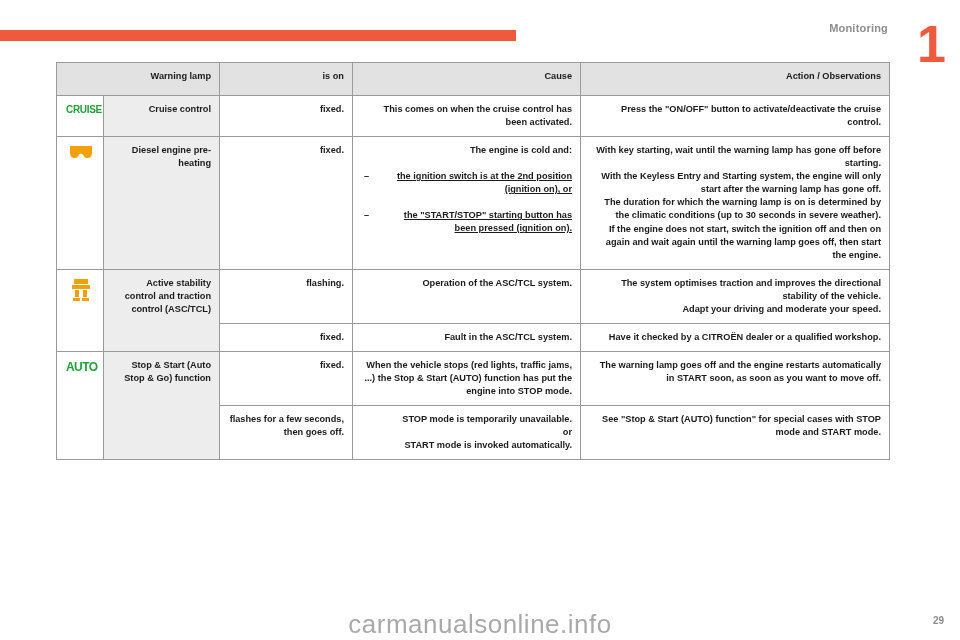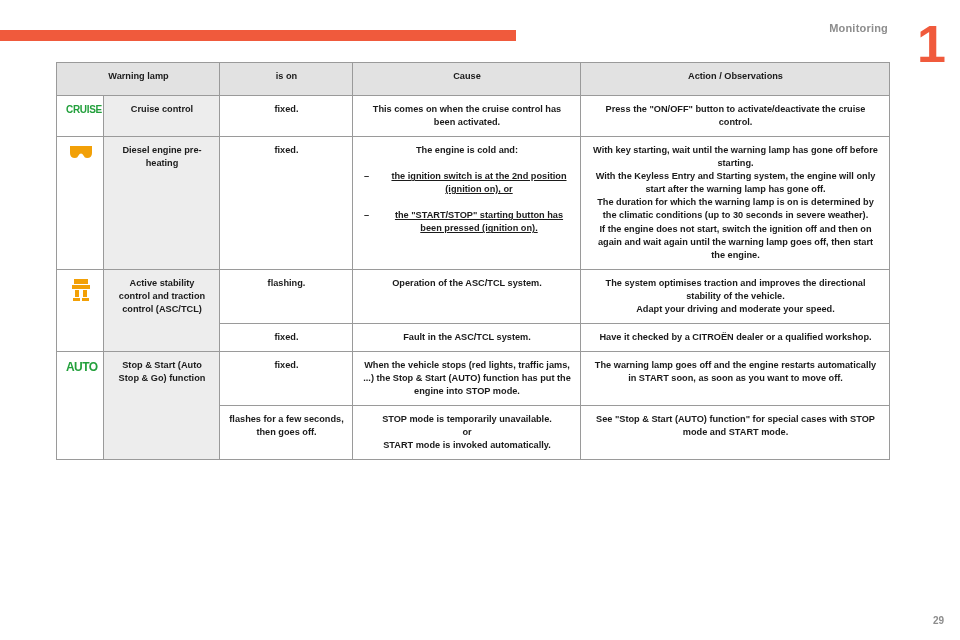--- a/index.html
+++ b/index.html
@@ -54,21 +54,21 @@
     border-collapse: collapse;
     table-layout: fixed;
   }
   table.warn td, table.warn th {
     border: 1px solid #9a9a9a;
     vertical-align: top;
     padding: 7px 8px 7px 9px;
     font-size: 9.2px;
     line-height: 1.42;
     color: #1b1b1b;
-    text-align: center;
+    text-align: right;
   }
   
   thead th {
     background: #e2e2e2;
     font-size: 10.6px;
     font-weight: bold;
     color: #1b1b1b;
     height: 33px;
     padding-top: 10px;
     vertical-align: middle;
@@ -252,14 +252,15 @@
 or
 START mode is invoked automatically.</td>
           <td class="body-cell">See "Stop &amp; Start (AUTO) function" for special cases with STOP mode and START mode.</td>
         </tr>
 
       </tbody>
     </table>
   </div>
 
   <div class="page-num">29</div>
+  <div class="watermark">carmanualsonline.info</div>
 
 </div>
 
 </body></html>

